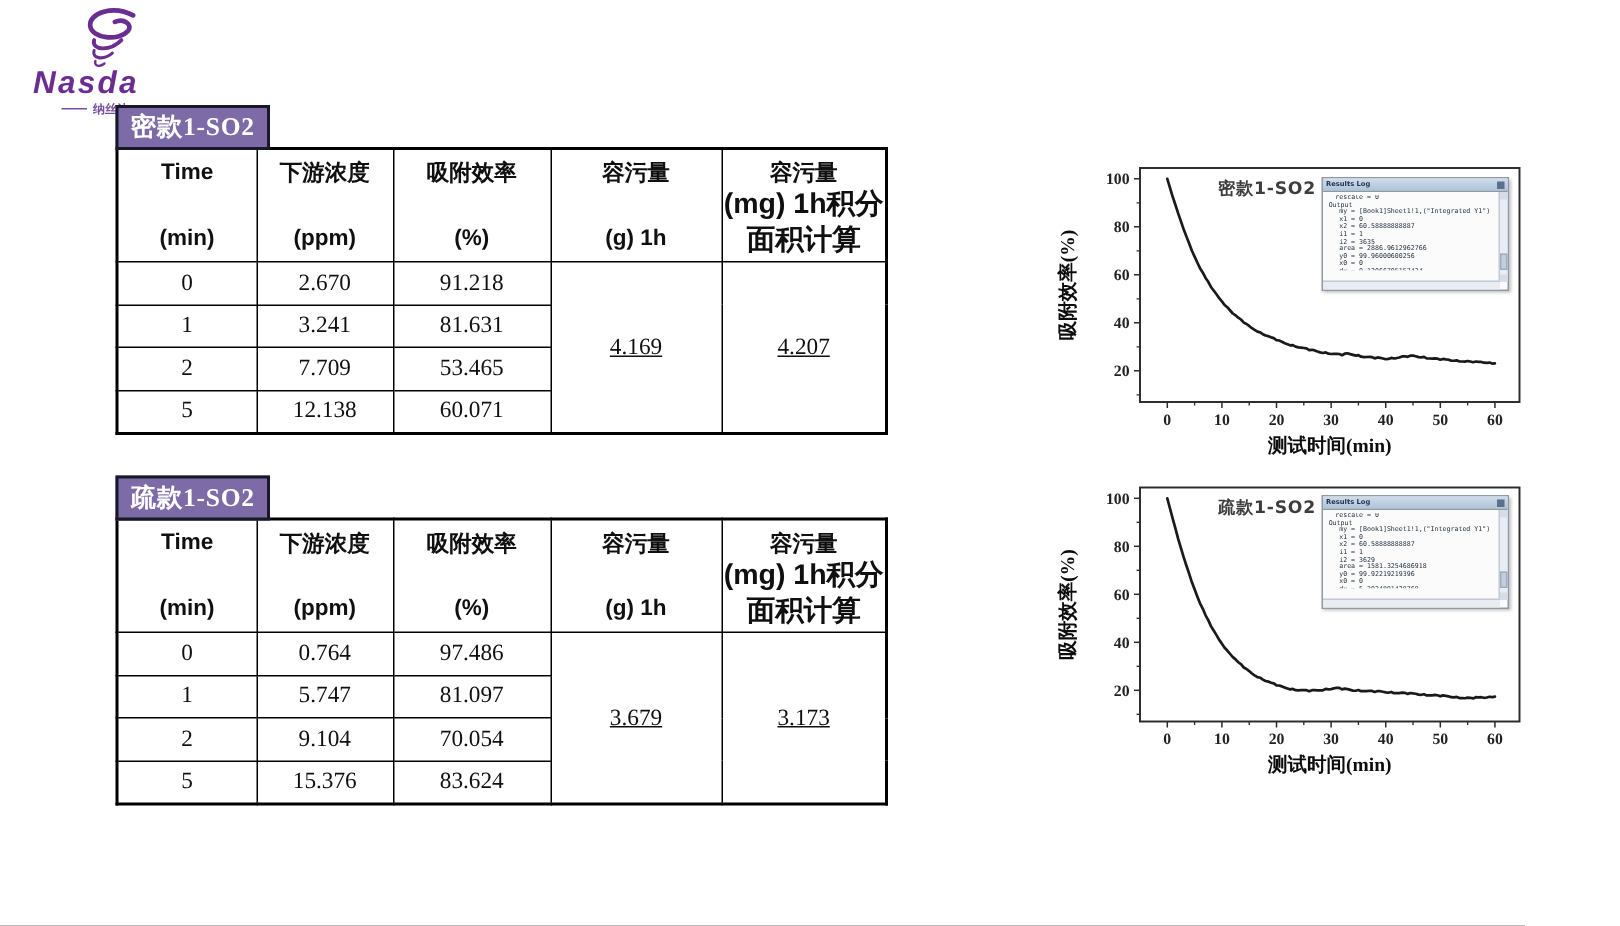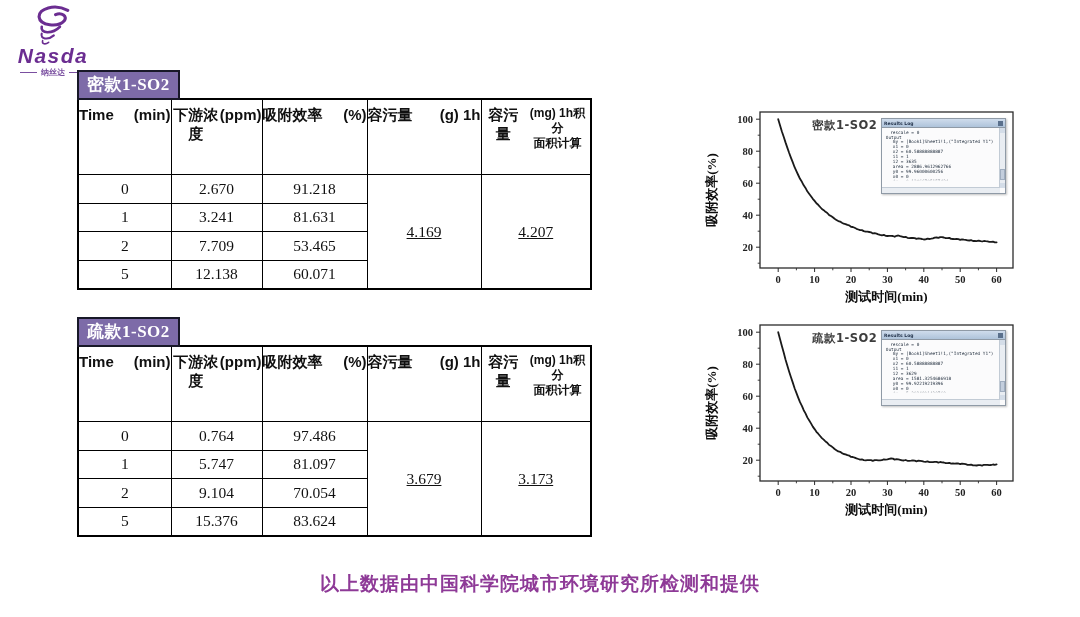--- a/index.html
+++ b/index.html
@@ -1,40 +1,40 @@
 <!DOCTYPE html>
 <html style="--brand: #6B2D91; --brand-lite: #7A4FA0; --badge-bg: #7D6BA8; --badge-fg: #FFFFFF; --footer: #8E3A97;"><head>
 <meta charset="utf-8">
 <style>
   html,body{margin:0;padding:0;background:#888;}
   .page{position:relative;width:1080px;height:617px;background:#fff;overflow:hidden;
         font-family:"Liberation Sans",sans-serif;}
 
   
-  .logo{position:absolute;left:1px;top:4px;width:104px;text-align:center;color:var(--brand);}
+  .logo{position:absolute;left:22px;top:4px;width:104px;color:var(--brand);}
   .logo svg{display:block;margin:0 auto;}
   .logo-name{font:italic bold 21px "Liberation Sans",sans-serif;letter-spacing:1.5px;line-height:20px;color:var(--brand);}
   .logo-sub{display:flex;align-items:center;justify-content:center;gap:4px;margin-top:1px;
             font:bold 8px "DejaVu Sans",sans-serif;color:var(--brand-lite);}
   .logo-sub .dash{display:inline-block;width:17px;border-top:1px solid var(--brand-lite);}
 
   
   .panel{position:absolute;left:77px;}
   .panel.p0{top:70px;} .panel.p1{top:317px;}
   .badge{display:inline-block;position:relative;z-index:2;background:var(--badge-bg);color:var(--badge-fg);
          border:2px solid #181828;padding:1px 8px 2px 8px;
          font:bold 17px "Liberation Serif",serif;letter-spacing:.5px;}
   .data-table{border-collapse:collapse;table-layout:fixed;width:513px;margin-top:-2px;background:#fff;position:relative;z-index:1;}
   .data-table th,.data-table td{border:1px solid #000;text-align:center;vertical-align:middle;padding:0;color:#101010;}
   .data-table{border:2px solid #000;}
   .data-table thead th{height:74px;font-weight:bold;}
-  .hwrap{display:flex;flex-direction:row;justify-content:space-between;height:62px;padding:6px 0;}
+  .hwrap{display:flex;flex-direction:column;justify-content:space-between;height:62px;padding:6px 0;}
   .h-main{font:bold 15px "Liberation Sans",sans-serif;}
   .h-sub{font:bold 15px "Liberation Sans",sans-serif;line-height:1.2;}
-  .tight .h-sub{font-size:12px;line-height:1.25;}
+  .tight .h-sub{font-size:19px;line-height:1.25;}
   .data-table tbody td{height:27.5px;font:15.5px "Liberation Serif",serif;}
   .data-table td.merged{font:15.5px "Liberation Serif",serif;text-decoration:underline;}
 
   
   .chart{position:absolute;width:330px;height:222px;}
   .chart.c0{left:700px;top:95px;} .chart.c1{left:700px;top:308px;}
   .chart svg{position:absolute;left:0;top:0;}
   .tick{font:600 10.5px "Liberation Serif",serif;fill:#222;}
   .axis-label{font:bold 13px "Liberation Serif",serif;fill:#0d0d0d;}
   .chart-title{font:bold 11.5px "DejaVu Sans",sans-serif;fill:#3d3d3d;letter-spacing:.5px;}
@@ -381,15 +381,14 @@
         </div>
       <div class="vscroll">
           <span class="arr top"></span>
           <span class="thumb"></span>
           <span class="arr bot"></span>
         </div>
       <div class="hscroll"></div>
     </div>
   </div>
 
-  <div class="footer">以上数据由中国科学院城市环境研究所检测和提供</div>
 
 </div>
 
 </body></html>

